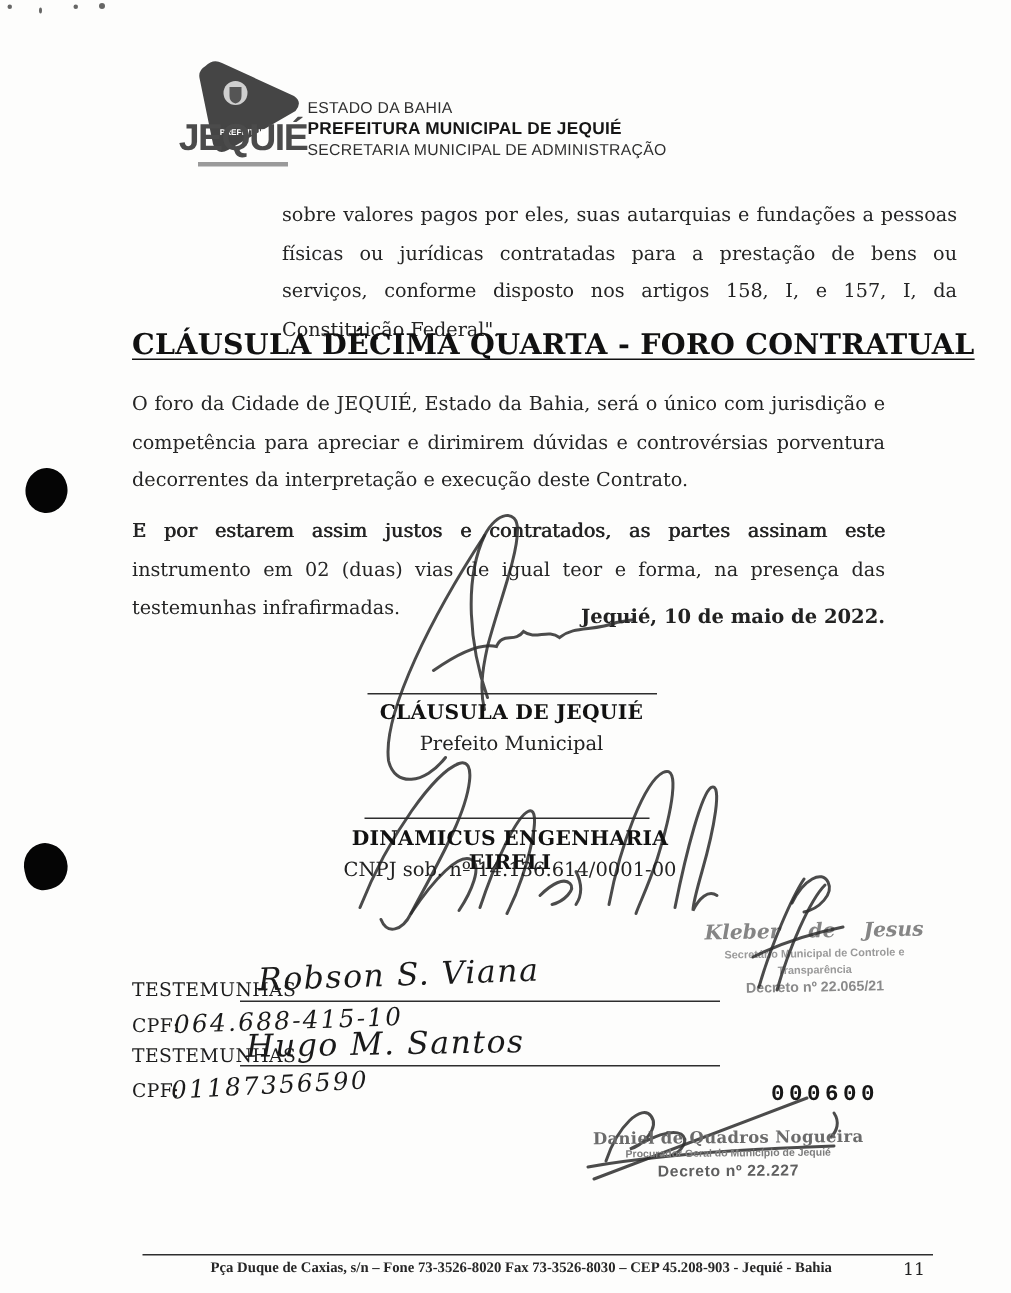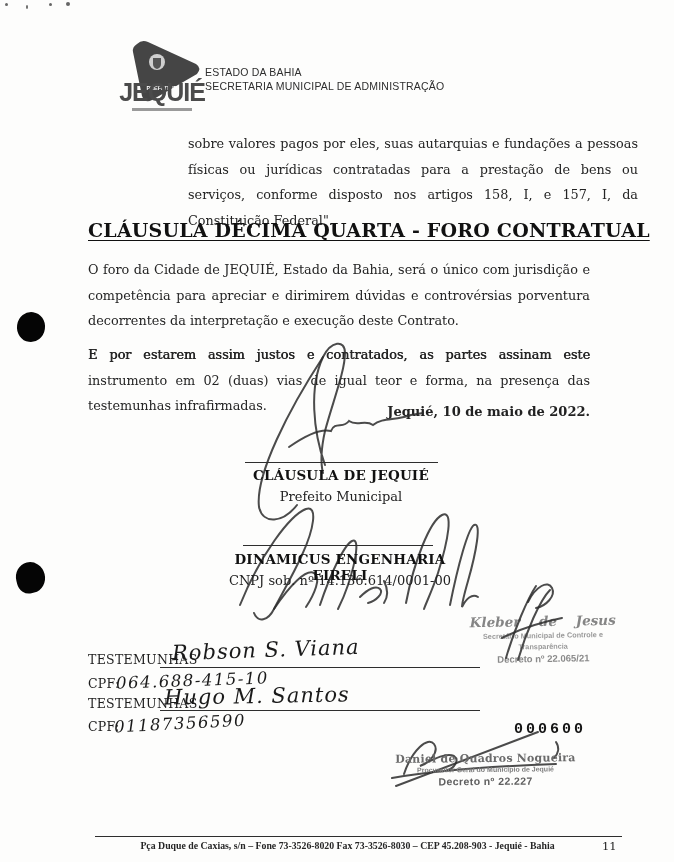--- a/index.html
+++ b/index.html
@@ -106,20 +106,21 @@
     <circle cx="45" cy="24" r="8" fill="#e8e8e8" opacity="0.85"></circle>
     <path d="M41 20 h8 v6 q0 4 -4 5 q-4 -1 -4 -5 Z" fill="#555"></path>
     <text x="52" y="52" font-family="Liberation Sans, sans-serif" font-size="5.5" font-weight="bold" fill="#ffffff" text-anchor="middle">PREFEITURA</text>
   </svg>
   <div class="logo-city">JEQUIÉ</div>
   <div class="logo-tagline"></div>
 </div>
 
 <div class="abs org-block">
   <div class="org-line1">ESTADO DA BAHIA</div>
+  <div class="org-line2">PREFEITURA MUNICIPAL DE JEQUIÉ</div>
   <div class="org-line3">SECRETARIA MUNICIPAL DE ADMINISTRAÇÃO</div>
 </div>
 
 <div class="abs para para-quote">sobre valores pagos por eles, suas autarquias e fundações a pessoas físicas ou jurídicas contratadas para a prestação de bens ou serviços, conforme disposto nos artigos 158, I, e 157, I, da Constituição Federal".</div>
 
 <div class="abs clause-heading">CLÁUSULA DÉCIMA QUARTA - FORO CONTRATUAL</div>
 
 <div class="abs para para-foro">O foro da Cidade de JEQUIÉ, Estado da Bahia, será o único com jurisdição e competência para apreciar e dirimirem dúvidas e controvérsias porventura decorrentes da interpretação e execução deste Contrato.</div>
 
 <div class="abs para para-closing">E por estarem assim justos e contratados, as partes assinam este instrumento em 02 (duas) vias de igual teor e forma, na presença das testemunhas infrafirmadas.</div>

